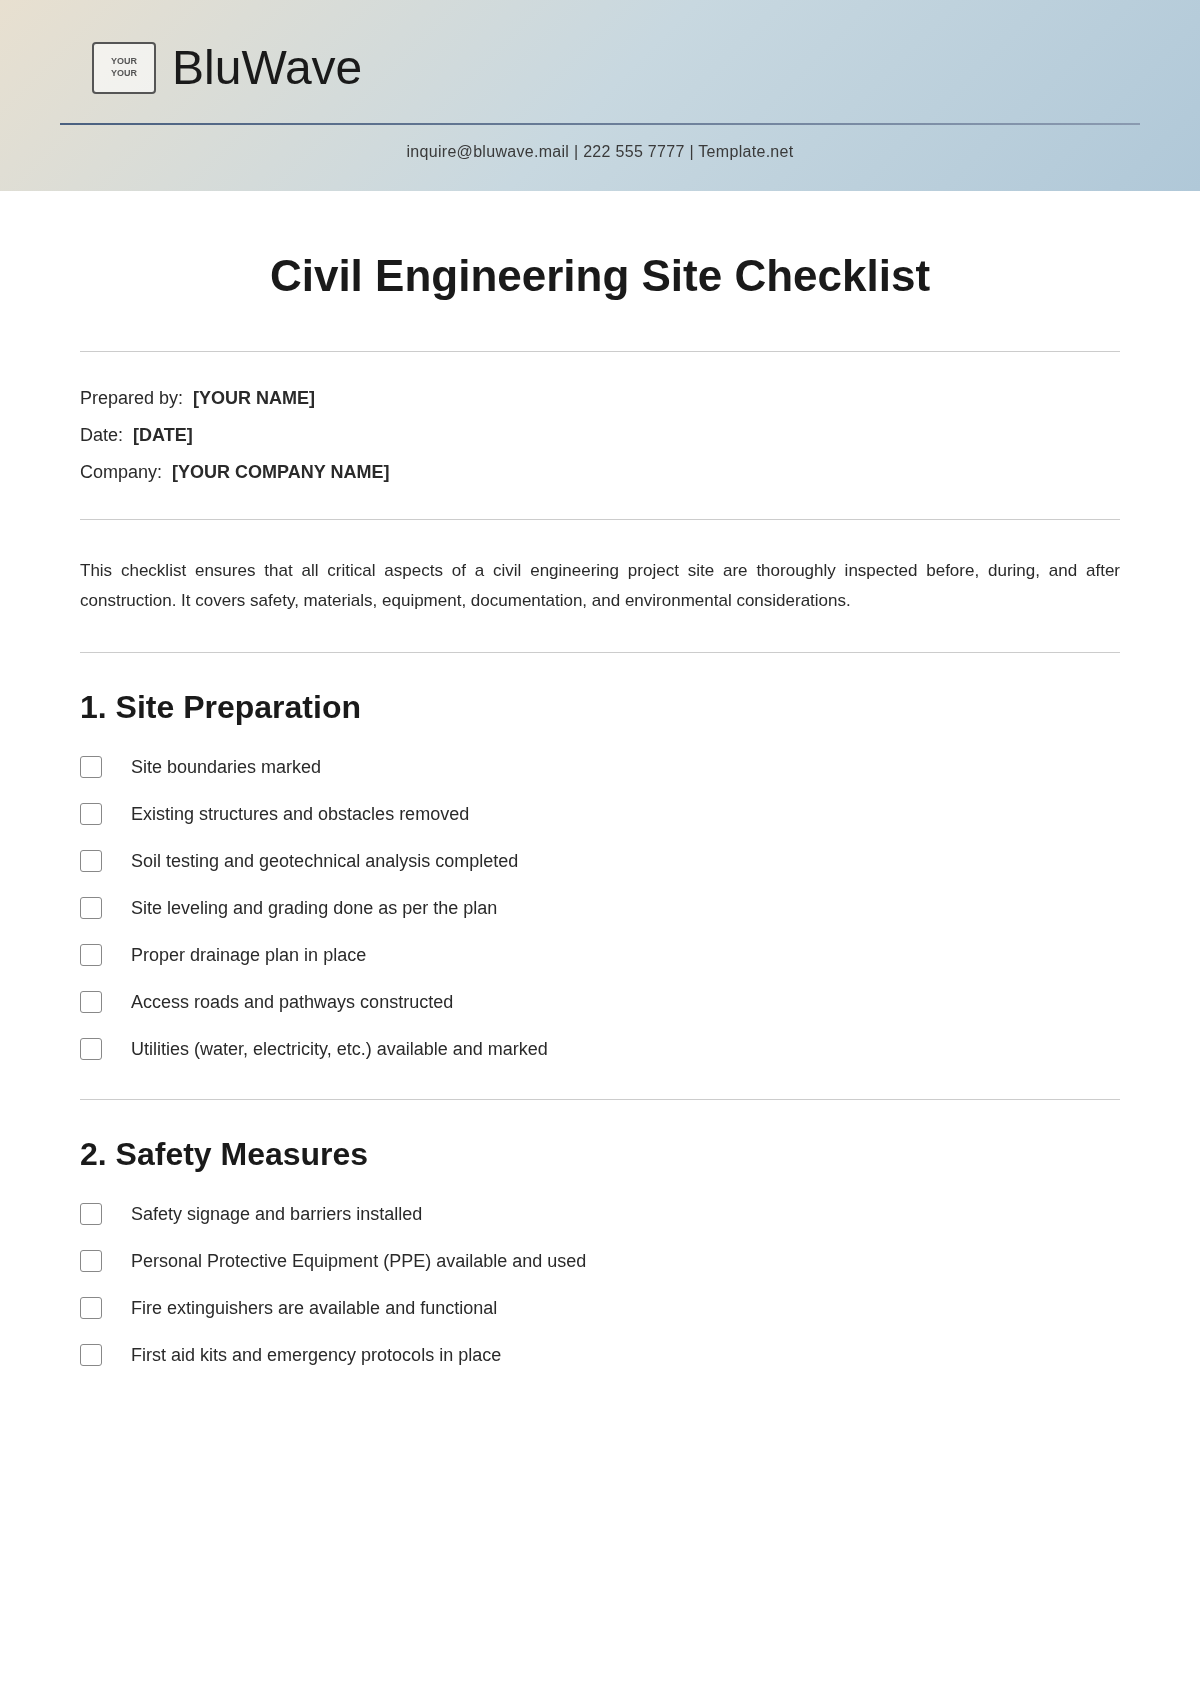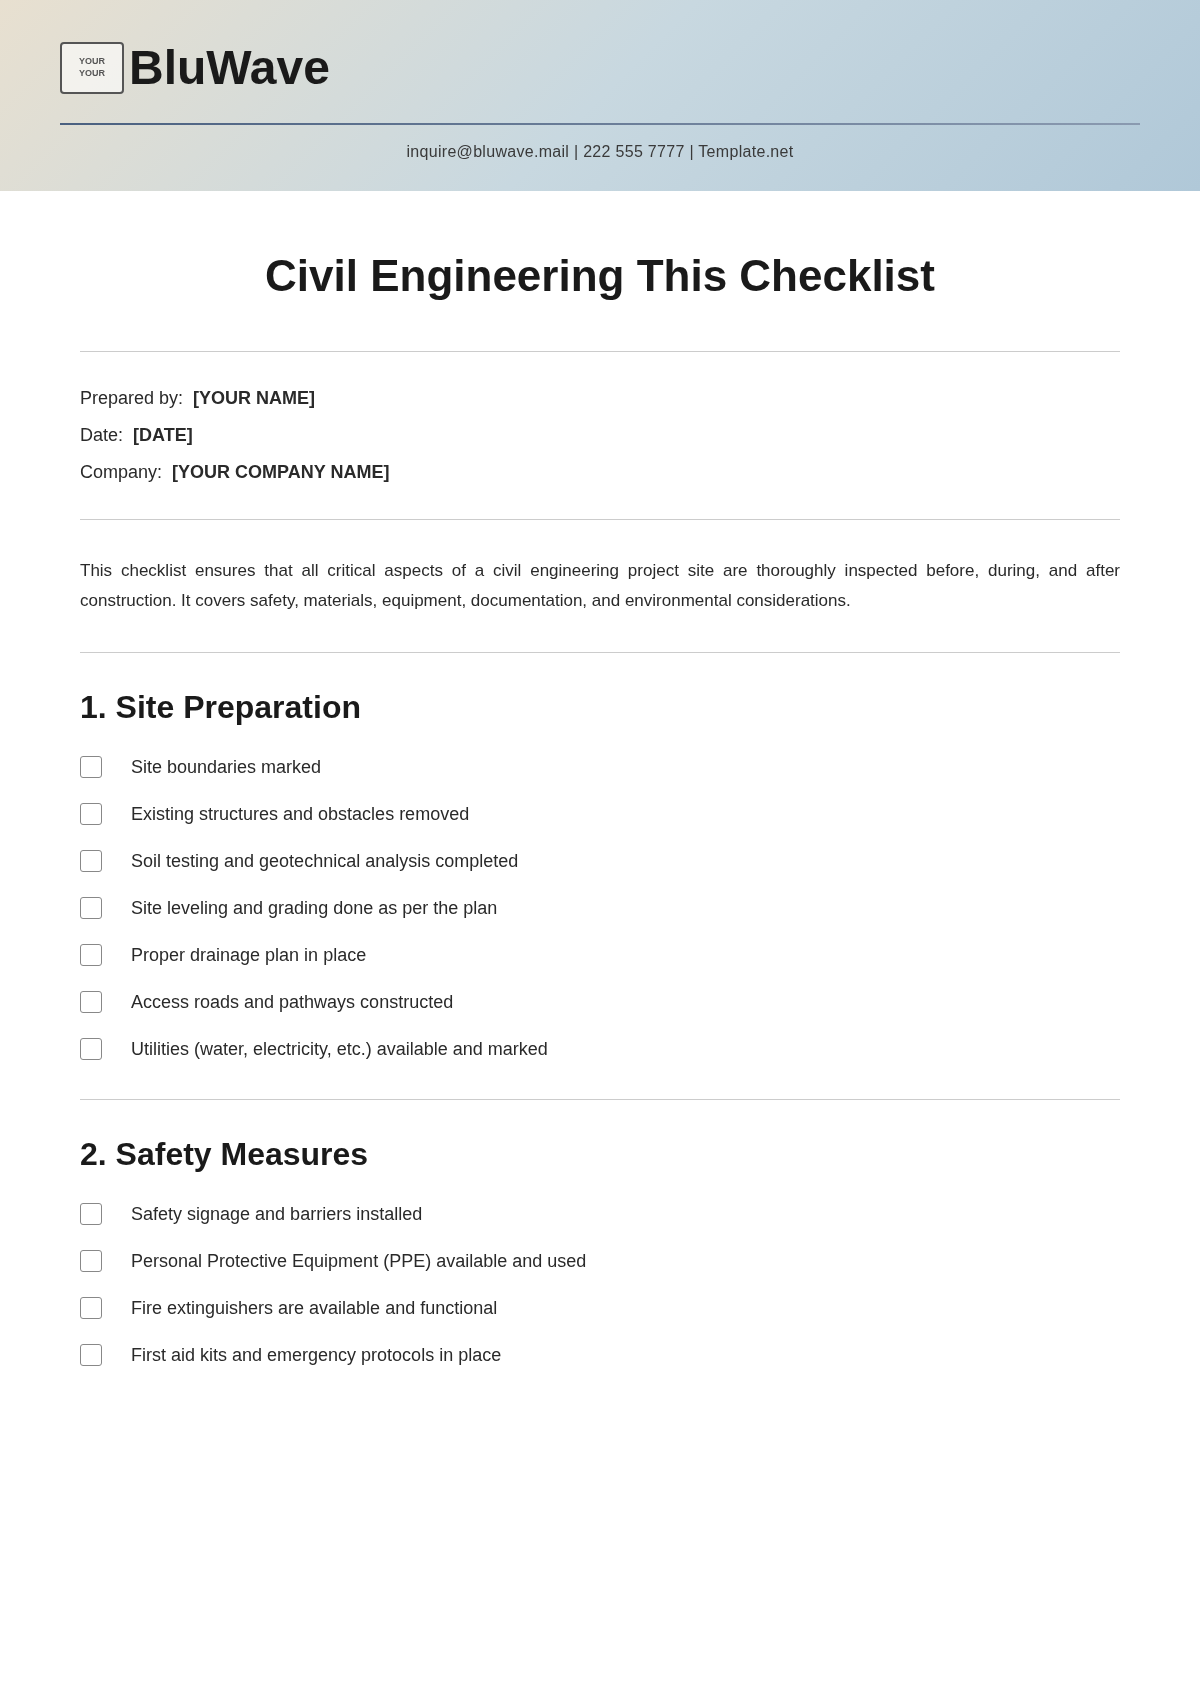--- a/index.html
+++ b/index.html
@@ -29,22 +29,23 @@
       background: linear-gradient(135deg, #e8e0d0 0%, #c8d8e0 50%, #b0c8d8 100%);
       padding: 40px 60px 30px 60px;
       display: flex;
       flex-direction: column;
       align-items: flex-start;
     }
 
     .logo-row {
       display: flex;
       align-items: center;
-      gap: 5px;
+      gap: 16px;
       margin-bottom: 28px;
+      margin-left: 32px;
     }
 
     .logo-box {
       width: 64px;
       height: 52px;
       border: 2px solid #555;
       border-radius: 4px;
       display: flex;
       flex-direction: column;
       align-items: center;
@@ -53,21 +54,21 @@
       color: #555;
       font-family: Arial, sans-serif;
       font-weight: bold;
       line-height: 1.3;
       text-align: center;
       background: rgba(255,255,255,0.6);
     }
 
     .company-name {
       font-size: 48px;
-      font-weight: bold;
+      font-weight: normal;
       color: #1a1a1a;
       font-family: Arial, sans-serif;
     }
 
     .header-divider {
       width: 100%;
       height: 2px;
       background: linear-gradient(to right, #4a6080, #8a9ab0);
       margin-bottom: 18px;
     }
@@ -188,21 +189,21 @@
         <span>YOUR</span>
       </div>
       <span class="company-name">BluWave</span>
     </div>
     <div class="header-divider"></div>
     <div class="header-contact">inquire@bluwave.mail | 222 555 7777 | Template.net</div>
   </div>
 
   <div class="main-content">
 
-    <h1 class="doc-title">Civil Engineering This Checklist</h1>
+    <h1 class="doc-title">Civil Engineering Site Checklist</h1>
 
     <div class="section-divider"></div>
 
     <div class="meta-section">
       <div class="meta-line">
         <span>Prepared by:</span>
         &nbsp;<span class="meta-value">[YOUR NAME]</span>
       </div>
       <div class="meta-line">
         <span>Date:</span>

